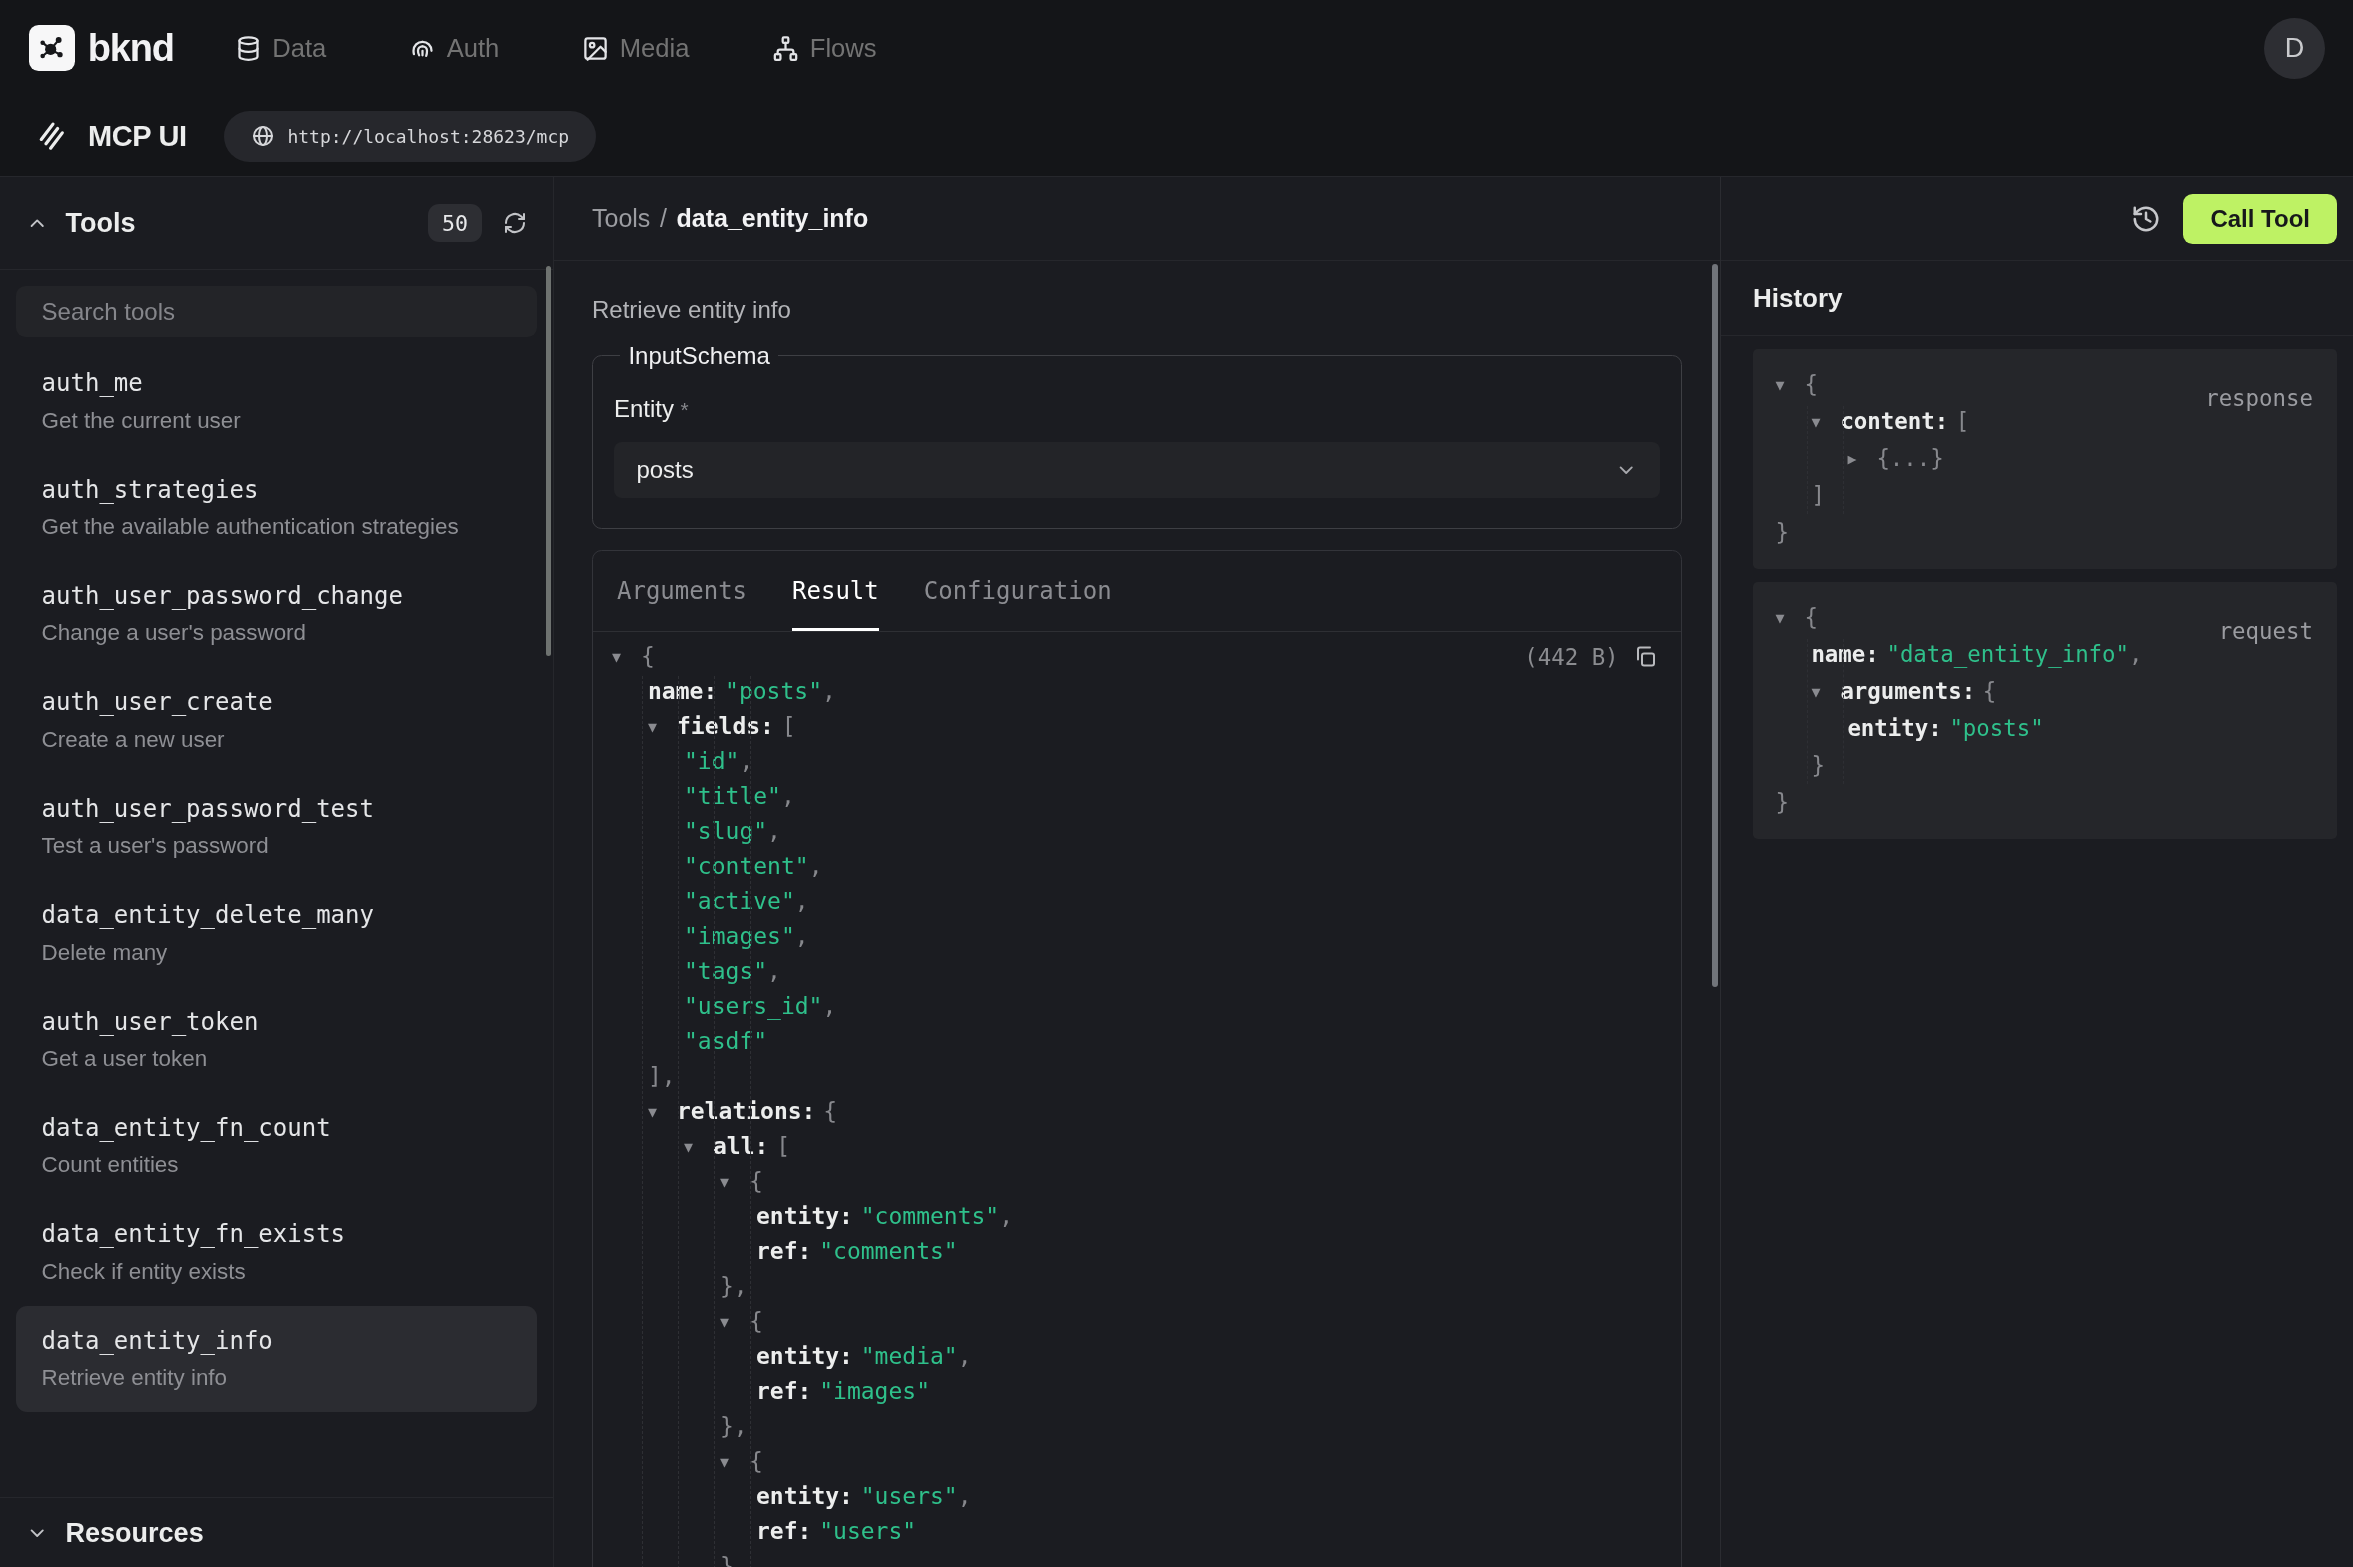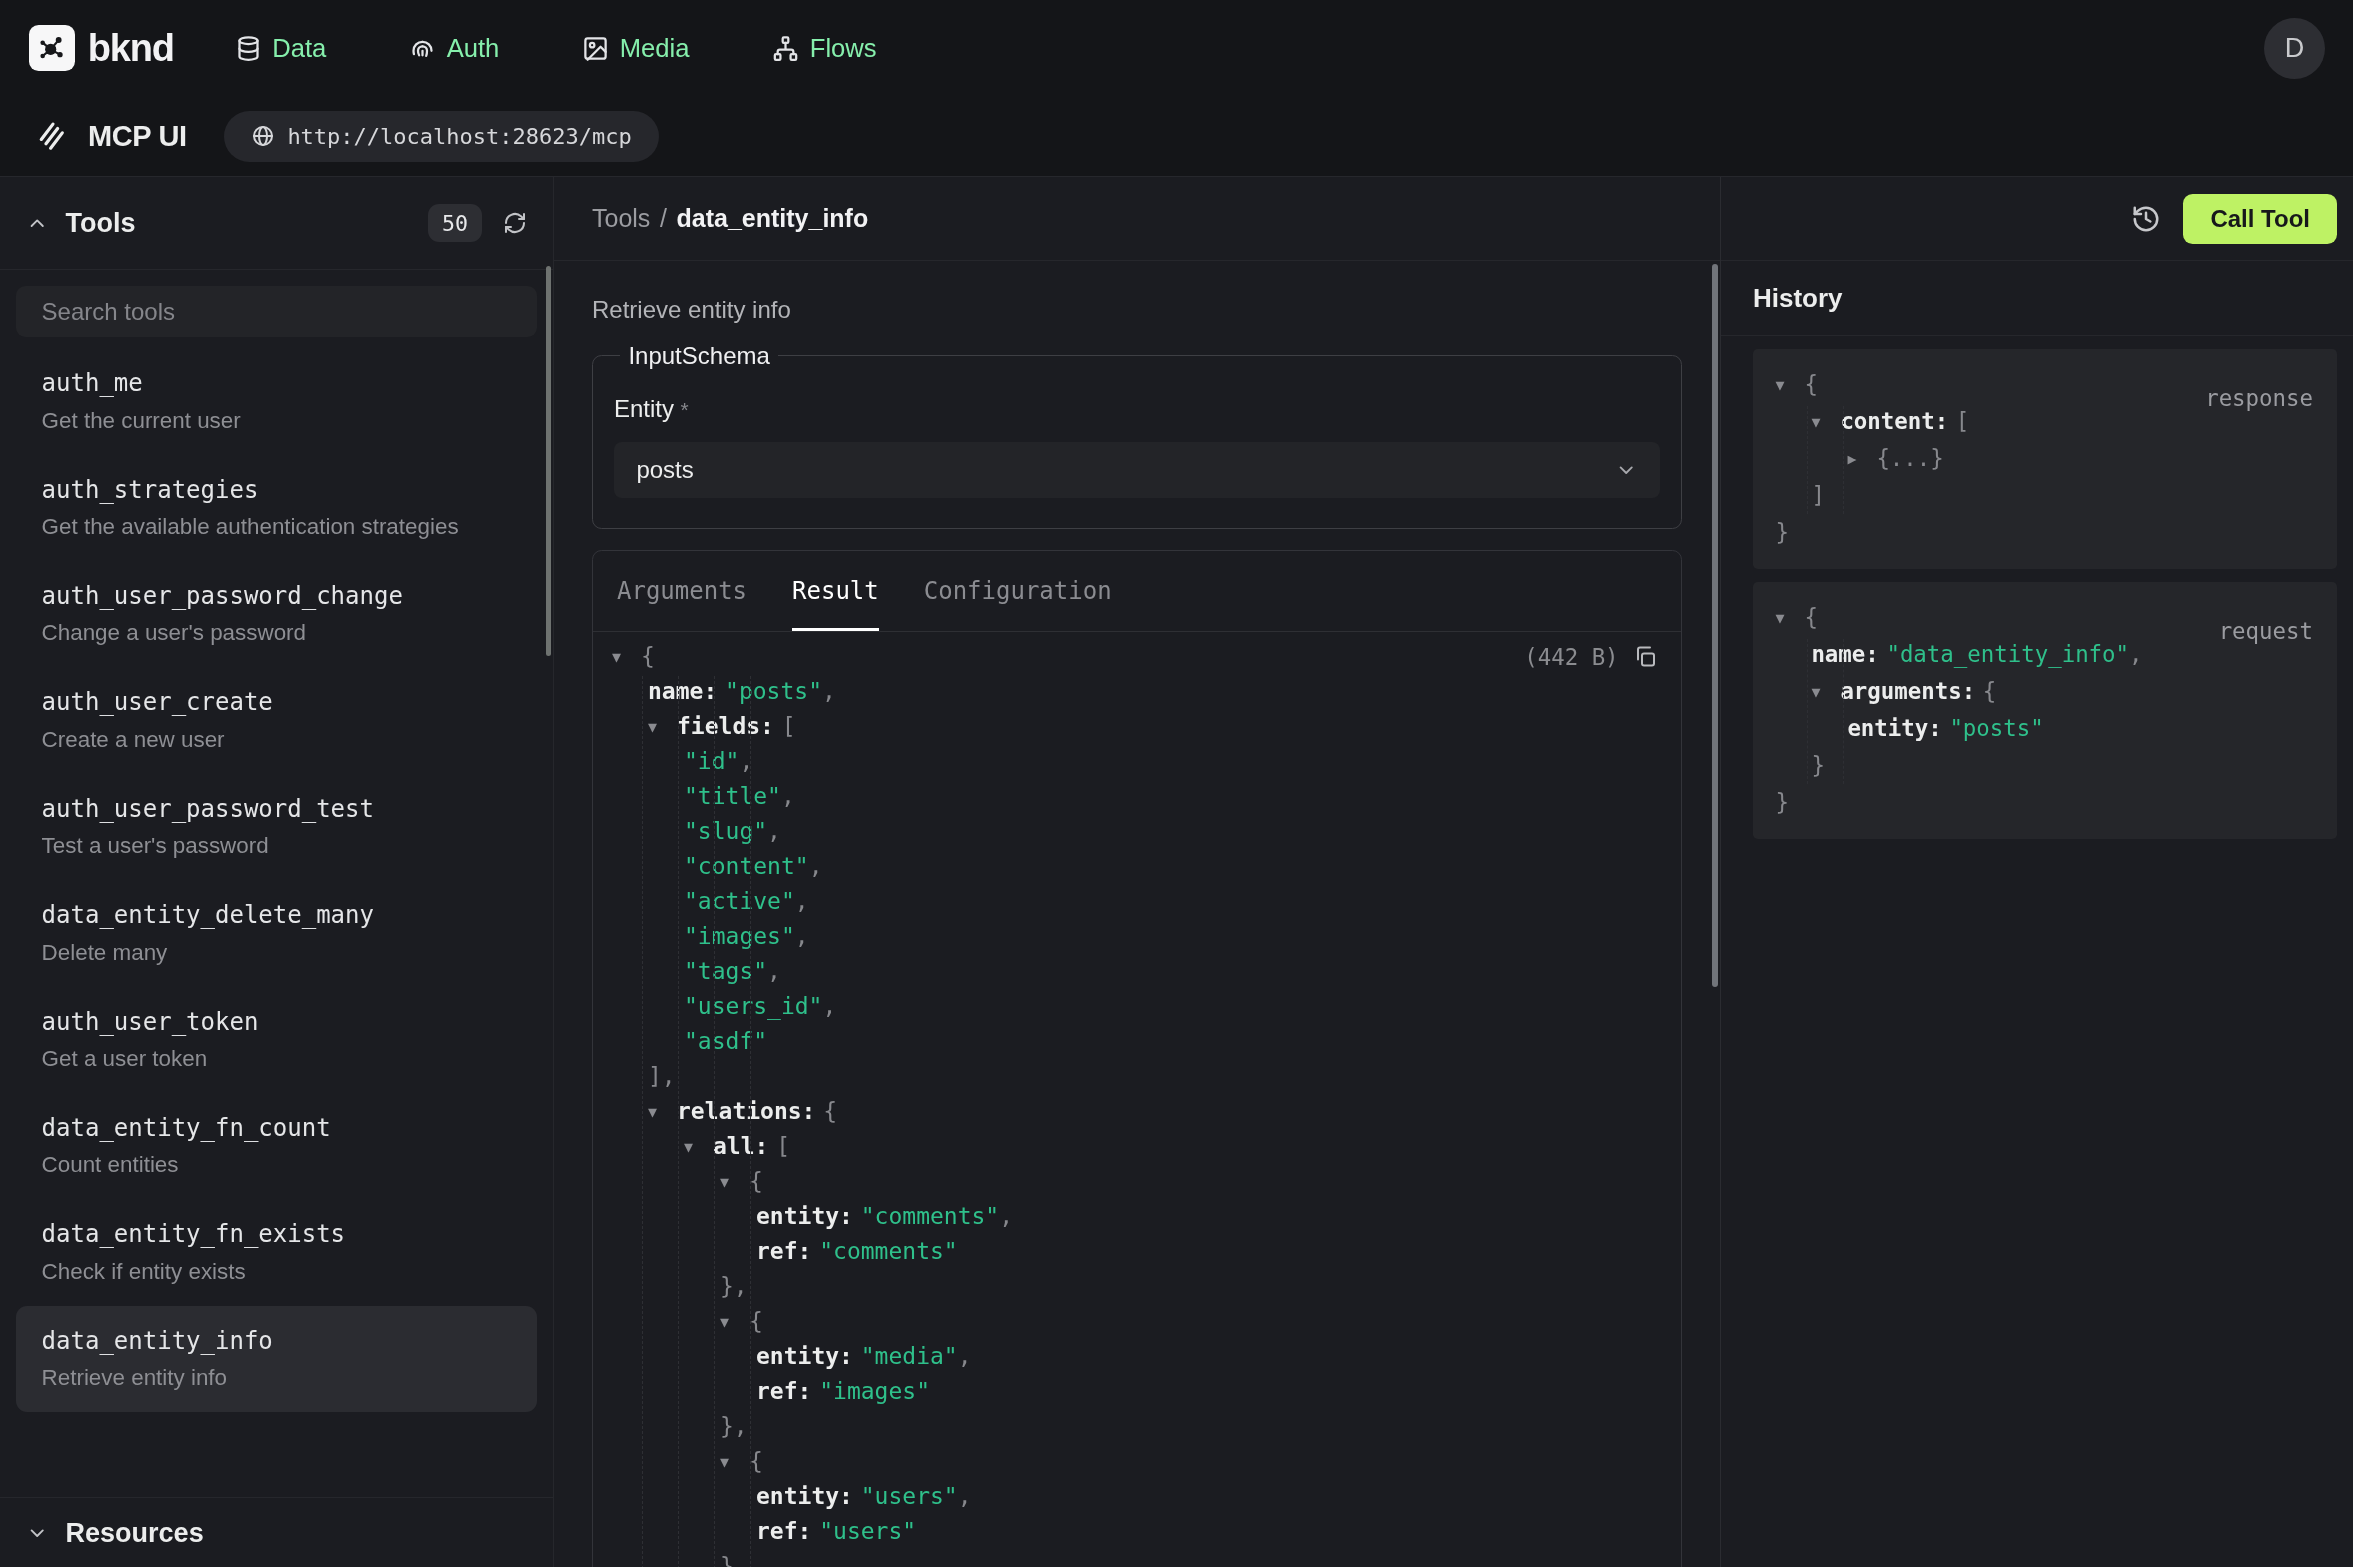--- a/index.html
+++ b/index.html
@@ -10,30 +10,30 @@
     font-size:24px;
   }
   .mono { font-family:"DejaVu Sans Mono", monospace; }
   svg { display:block; }
 
   
   .topnav { height:96px; display:flex; align-items:center; padding:0 29px; background:#141518; }
   .logo-box { width:46px; height:46px; background:#f7f7f8; border-radius:9.6px; display:flex; align-items:center; justify-content:center; }
   .brand { font-size:38px; font-weight:900; letter-spacing:-1.2px; margin-left:12.8px; color:#f2f2f4; }
   .nav-items { display:flex; gap:83px; margin-left:61px; }
-  .nav-item { display:flex; align-items:center; gap:10.4px; color:#86efac; cursor:pointer; }
+  .nav-item { display:flex; align-items:center; gap:10.4px; color:#737373; cursor:pointer; }
   .nav-item svg { color:#e3e4e7; }
   .nav-label { font-size:25.6px; }
   .avatar { margin-left:auto; width:61px; height:61px; border-radius:50%; background:#2d2e33; color:#c9cacd; display:flex; align-items:center; justify-content:center; font-size:27px; }
 
   
   .mcpbar { height:81px; display:flex; align-items:center; padding:0 34px; background:#141518; border-bottom:0.8px solid #26272c; }
   .mcp-title { font-size:29px; font-weight:800; margin-left:19px; letter-spacing:-0.4px; }
   .url-pill { margin-left:37px; height:51px; border-radius:25.6px; background:#26272c; display:flex; align-items:center; gap:12.8px; padding:0 27px; color:#d6d7da; }
-  .url-text { font-size:22px; }
+  .url-text { font-size:18px; }
 
   
   .content { display:flex; height:1391px; }
   .sidebar { width:554px; background:#1b1c21; border-right:0.8px solid #26272c; position:relative; display:flex; flex-direction:column; }
   .main { width:1166px; background:#1b1c21; position:relative; }
   .histpanel { width:634px; background:#1b1c21; border-left:0.8px solid #2b2c31; display:flex; flex-direction:column; }
 
   
   .side-head { height:93px; flex:none; display:flex; align-items:center; padding:0 25.6px; border-bottom:0.8px solid #26272c; }
   .side-title { font-size:27px; font-weight:700; margin-left:17.6px; }

